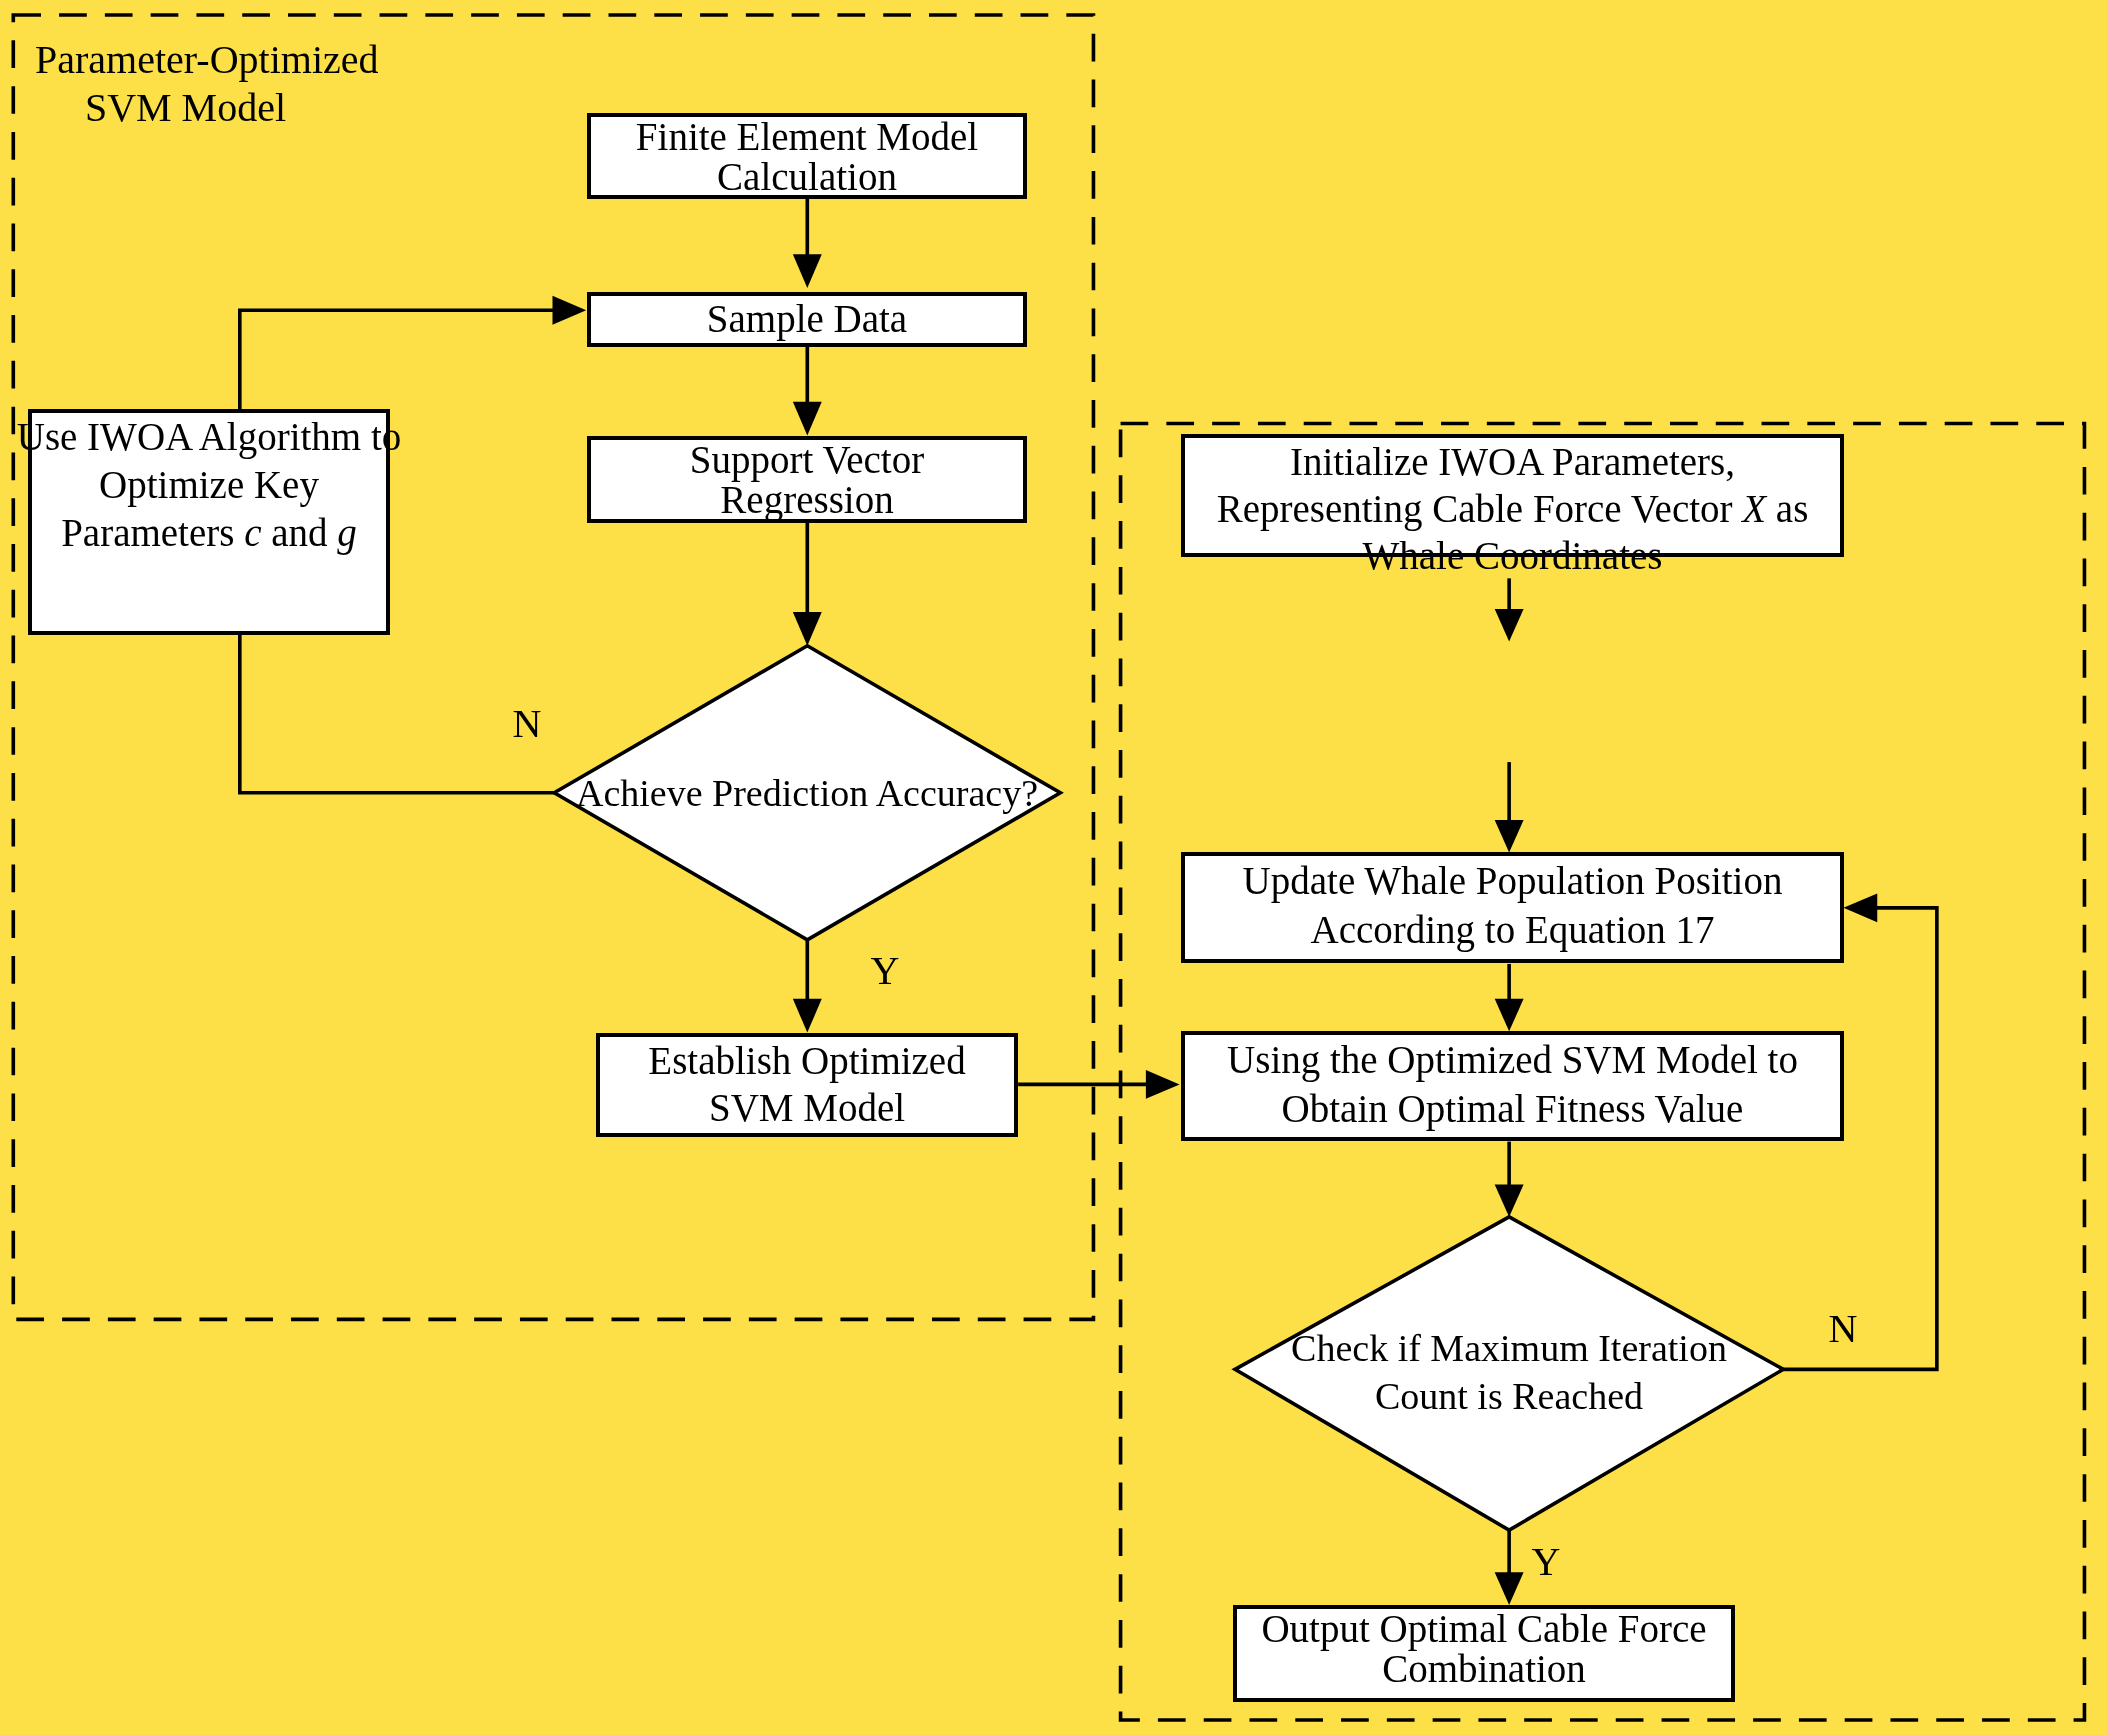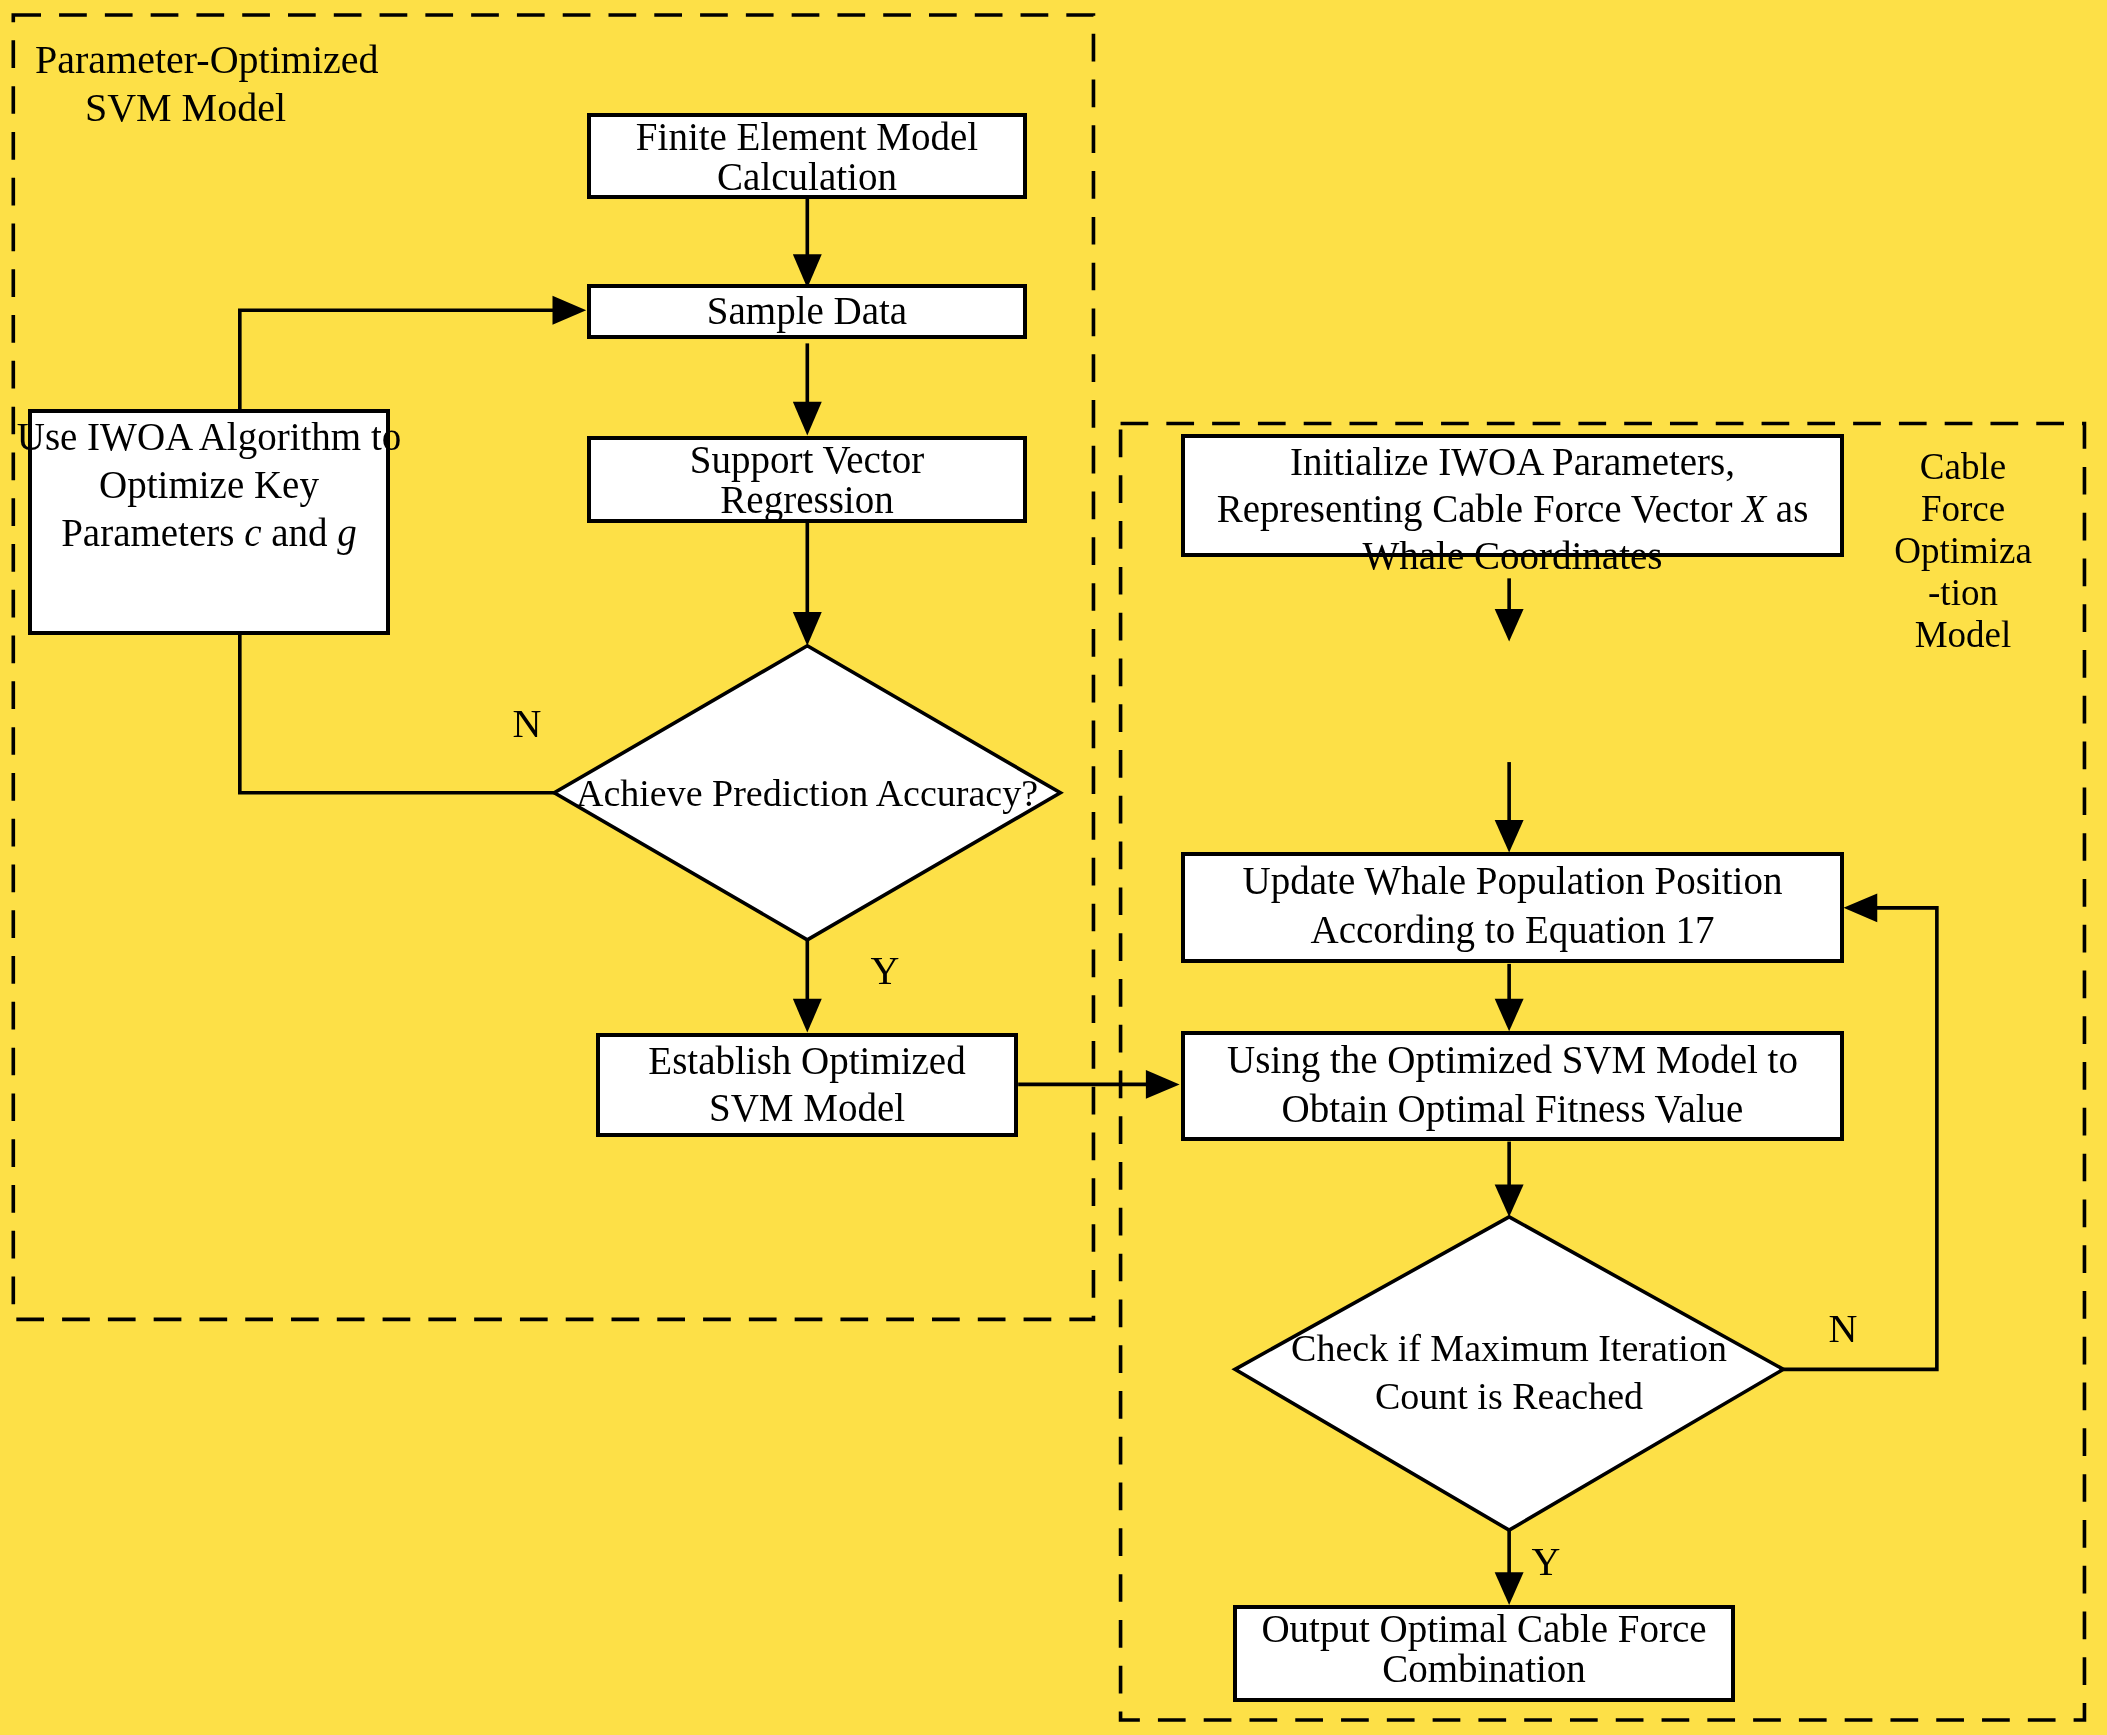--- a/index.html
+++ b/index.html
@@ -99,21 +99,21 @@
   <div class="txt title" style="left:35px;top:36px;width:301px;">
     <div class="ln">Parameter-Optimized</div>
     <div class="ln">SVM Model</div>
   </div>
 
   <div class="box lh66" style="left:587px;top:113px;width:440px;height:86px;">
     <div class="ln">Finite Element Model</div>
     <div class="ln">Calculation</div>
   </div>
 
-  <div class="box" style="left:587px;top:284px;width:440px;height:55px;">
+  <div class="box" style="left:587px;top:292px;width:440px;height:55px;">
     <div class="ln">Sample Data</div>
   </div>
 
   <div class="box lh66" style="left:587px;top:436px;width:440px;height:87px;">
     <div class="ln">Support Vector</div>
     <div class="ln">Regression</div>
   </div>
 
   <div class="box lh80" style="left:28px;top:409px;width:362px;height:226px;">
     <div class="ln">Use IWOA Algorithm to</div>
@@ -153,25 +153,18 @@
   <div class="txt lh80" style="left:1238px;top:1324px;width:542px;">
     <div class="ln">Check if Maximum Iteration</div>
     <div class="ln">Count is Reached</div>
   </div>
 
   <div class="box lh66" style="left:1233px;top:1605px;width:502px;height:97px;">
     <div class="ln">Output Optimal Cable Force</div>
     <div class="ln">Combination</div>
   </div>
 
-  <div class="txt sidelabel" style="left:1845px;top:446px;width:236px;">
-    <div class="ln">Cable</div>
-    <div class="ln">Force</div>
-    <div class="ln">Optimiza</div>
-    <div class="ln">-tion</div>
-    <div class="ln">Model</div>
-  </div>
 
   <div class="txt label" style="left:1810px;top:1309px;">N</div>
   <div class="txt label" style="left:1513px;top:1542px;">Y</div>
 
 </div>
 
 
 </body></html>

